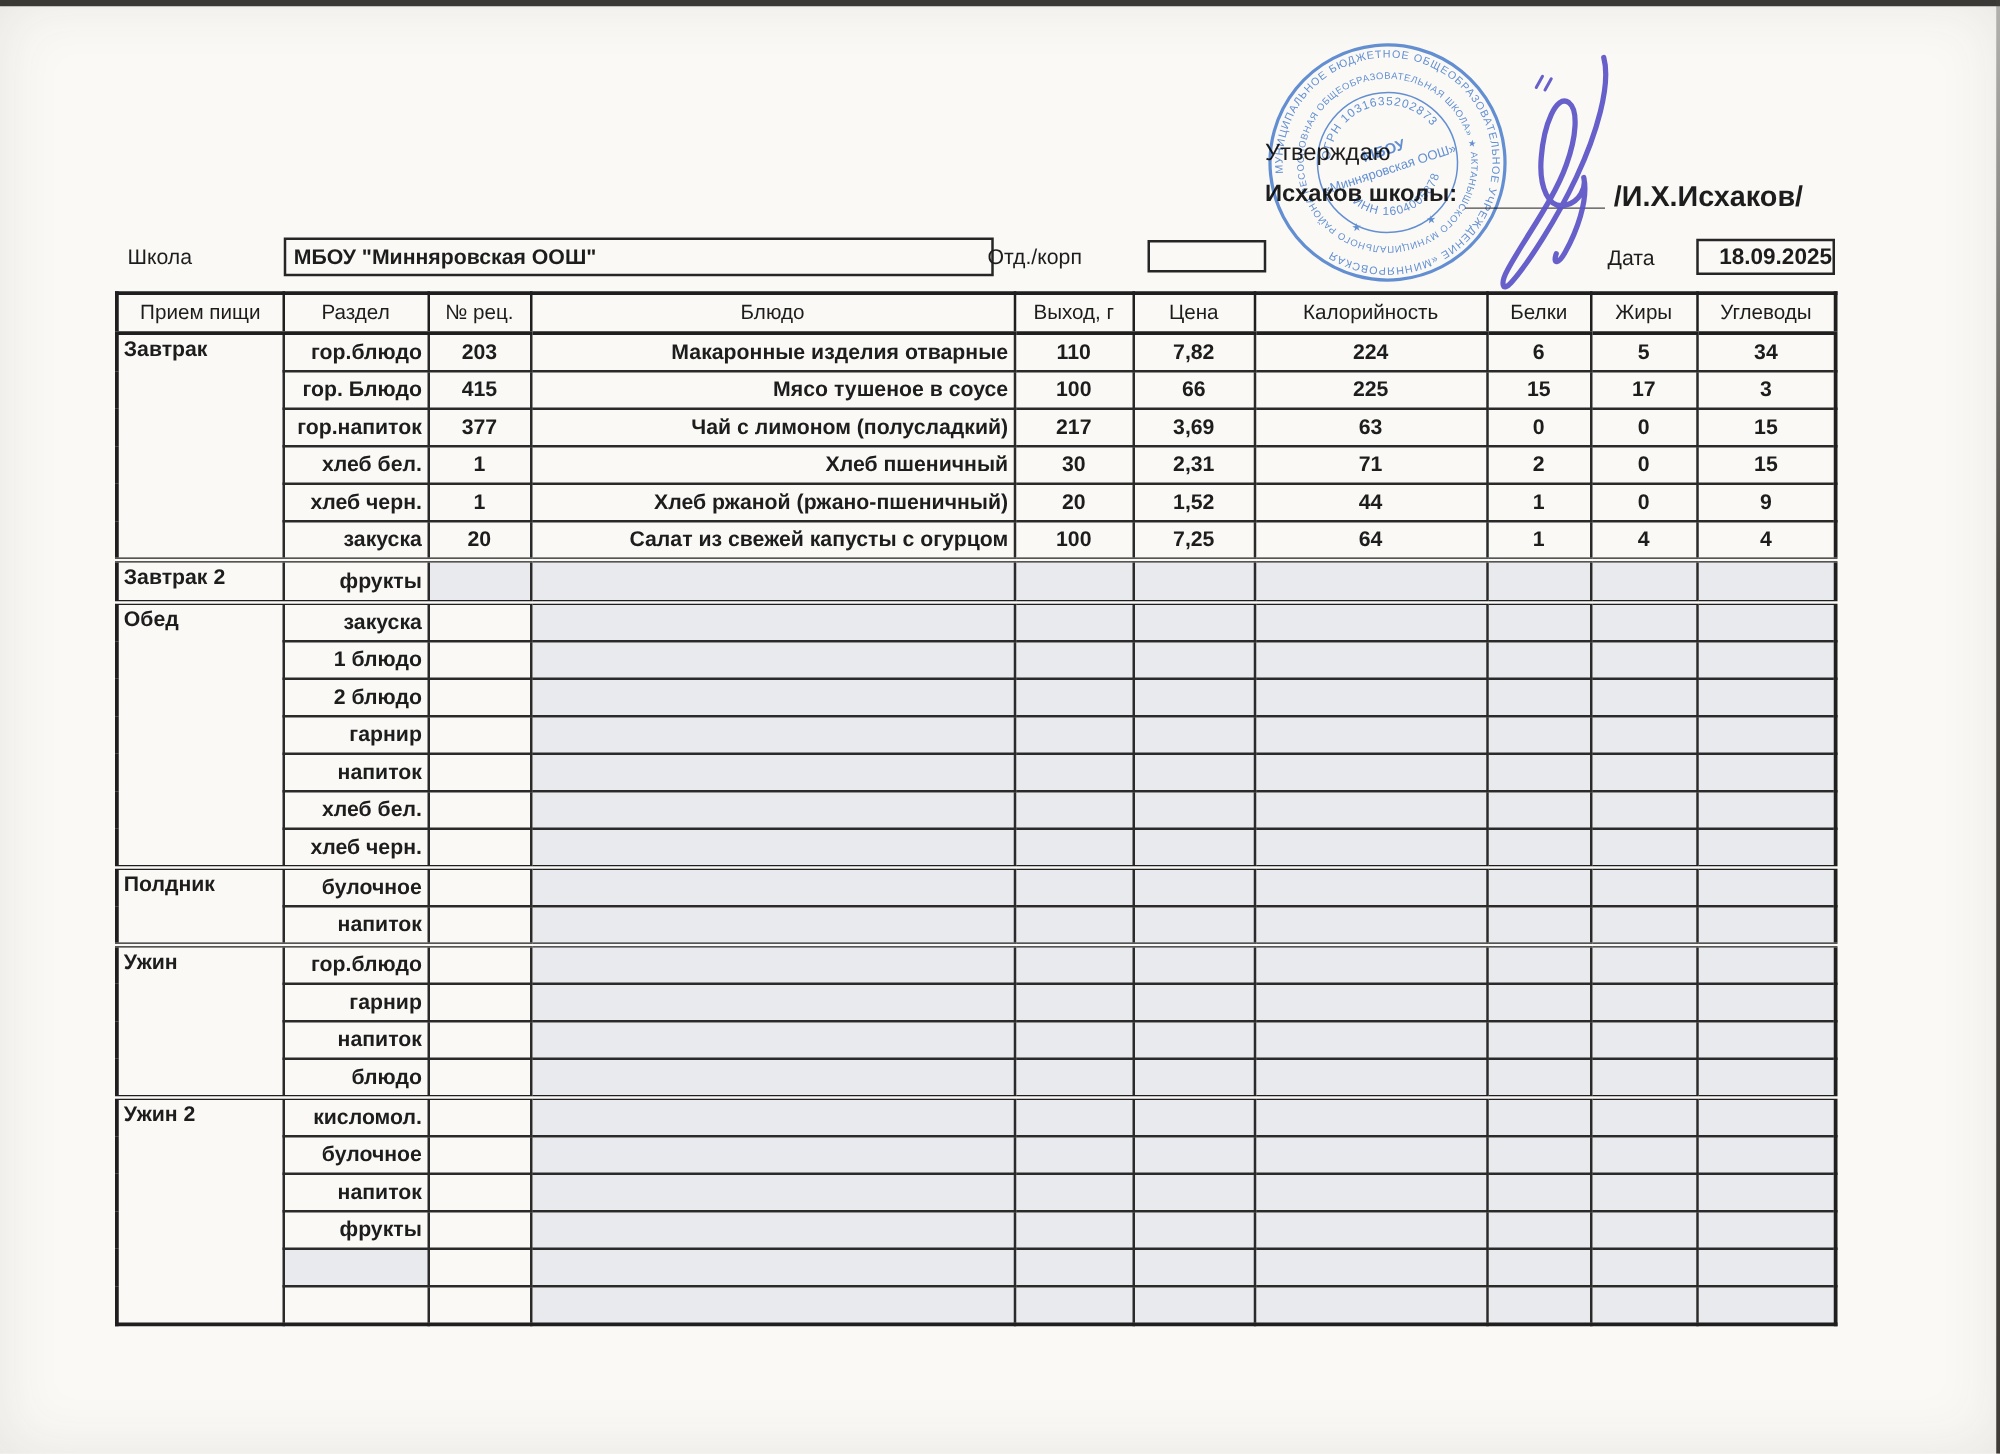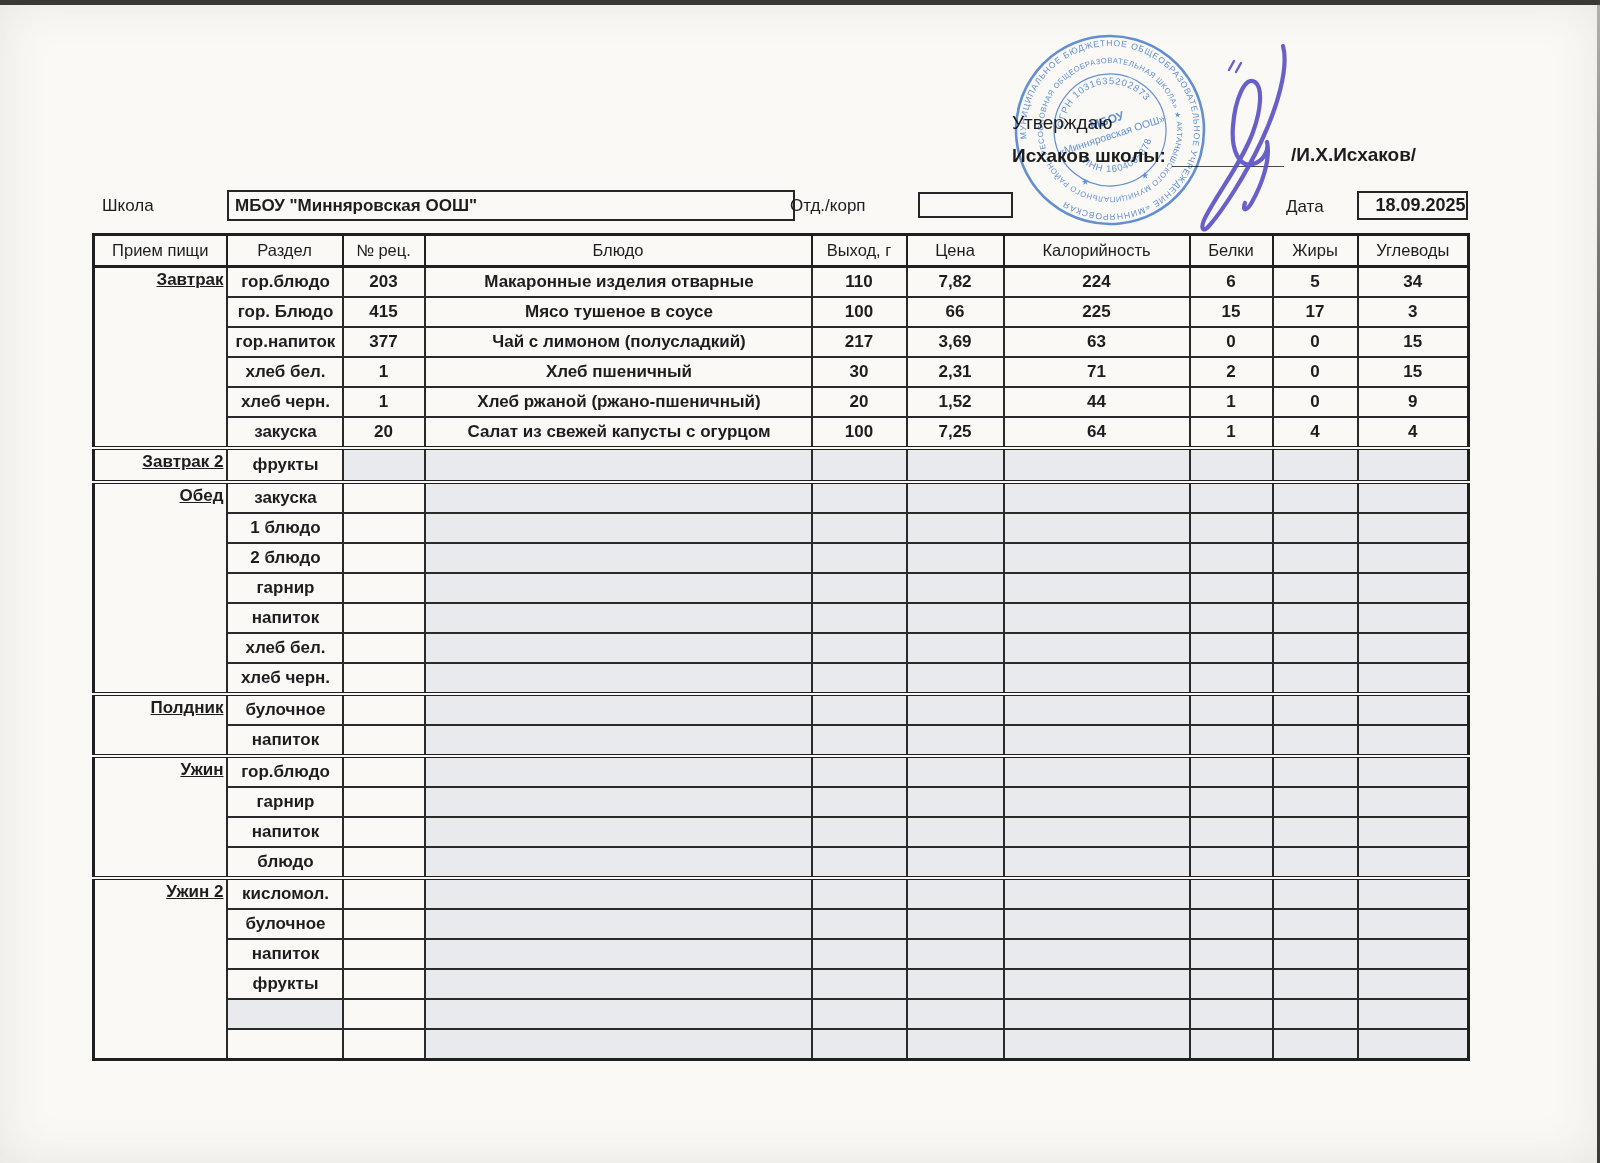--- a/index.html
+++ b/index.html
@@ -10,21 +10,21 @@
     color:#1d1d1d;
   }
   .vignette{position:absolute;inset:0;pointer-events:none;
     box-shadow:inset 0 0 50px rgba(60,55,45,.10);}
   .scan-top{position:absolute;left:0;top:0;right:0;height:5px;background:#3b3935;}
   .scan-right{position:absolute;right:0;top:0;bottom:0;width:3px;
     background:linear-gradient(to bottom,rgba(70,67,62,.35),#4a4742 40%,#3e3b37);}
   
   .approve-1{position:absolute;left:1012px;top:112px;font-size:19px;font-weight:normal;}
   .approve-2{position:absolute;left:1012px;top:145px;font-size:19px;font-weight:bold;}
-  .approver {position:absolute;left:1291px;top:144px;font-size:19px;font-weight:bold;text-align:right;}
+  .approver {position:absolute;left:1291px;top:144px;font-size:23px;font-weight:bold;text-align:right;}
   .sig-line{position:absolute;left:1172px;top:147px;width:112px;height:19px;
     border-bottom:1.6px solid #4a4a4a;}
   
   .flabel{position:absolute;font-size:17px;}
   .fbox{position:absolute;border:2px solid #262626;box-sizing:border-box;background:transparent;}
   .fval{font-size:17px;font-weight:bold;line-height:27px;padding-left:6px;white-space:nowrap;}
   #school-label{left:102px;top:196px;}
   #school-box{left:227px;top:190px;width:568px;height:31px;}
   #dept-label{left:790px;top:196px;}
   #dept-box{left:918px;top:192px;width:95px;height:26px;}
@@ -41,22 +41,22 @@
     stroke-linecap:round;stroke-linejoin:round;opacity:.92;}
   
   #menu-table{position:absolute;left:92px;top:233px;width:1375px;
     border-collapse:collapse;table-layout:fixed;font-size:17px;
     border:3px solid var(--line,#1f1f1f);}
   #menu-table th{font-weight:normal;font-size:16.5px;height:29px;
     border:2px solid var(--line,#1f1f1f);border-bottom:3px solid var(--line,#1f1f1f);
     padding:0 2px;white-space:nowrap;overflow:hidden;}
   #menu-table td{border:2px solid #2a2a2a;height:28px;font-weight:bold;
     text-align:center;padding:0 4px;white-space:nowrap;overflow:hidden;}
-  #menu-table td.left{text-align:center;padding-left:6px;}
-  #menu-table td.meal{text-align:right;vertical-align:top;padding:2px 2px 0 4px;text-decoration:underline;}
+  #menu-table td.left{text-align:right;padding-left:6px;}
+  #menu-table td.meal{text-align:left;vertical-align:top;padding:2px 20px 0 4px;}
   #menu-table tr.sec-start td{border-top:4px double var(--line,#1f1f1f);margin-top:28px;}
   #menu-table td.shaded{background:var(--shaded_cell,#e8eaee);}
 </style>
 </head>
 <body>
 
 <div class="vignette"></div>
 <div class="scan-top"></div>
 <div class="scan-right"></div>
 

